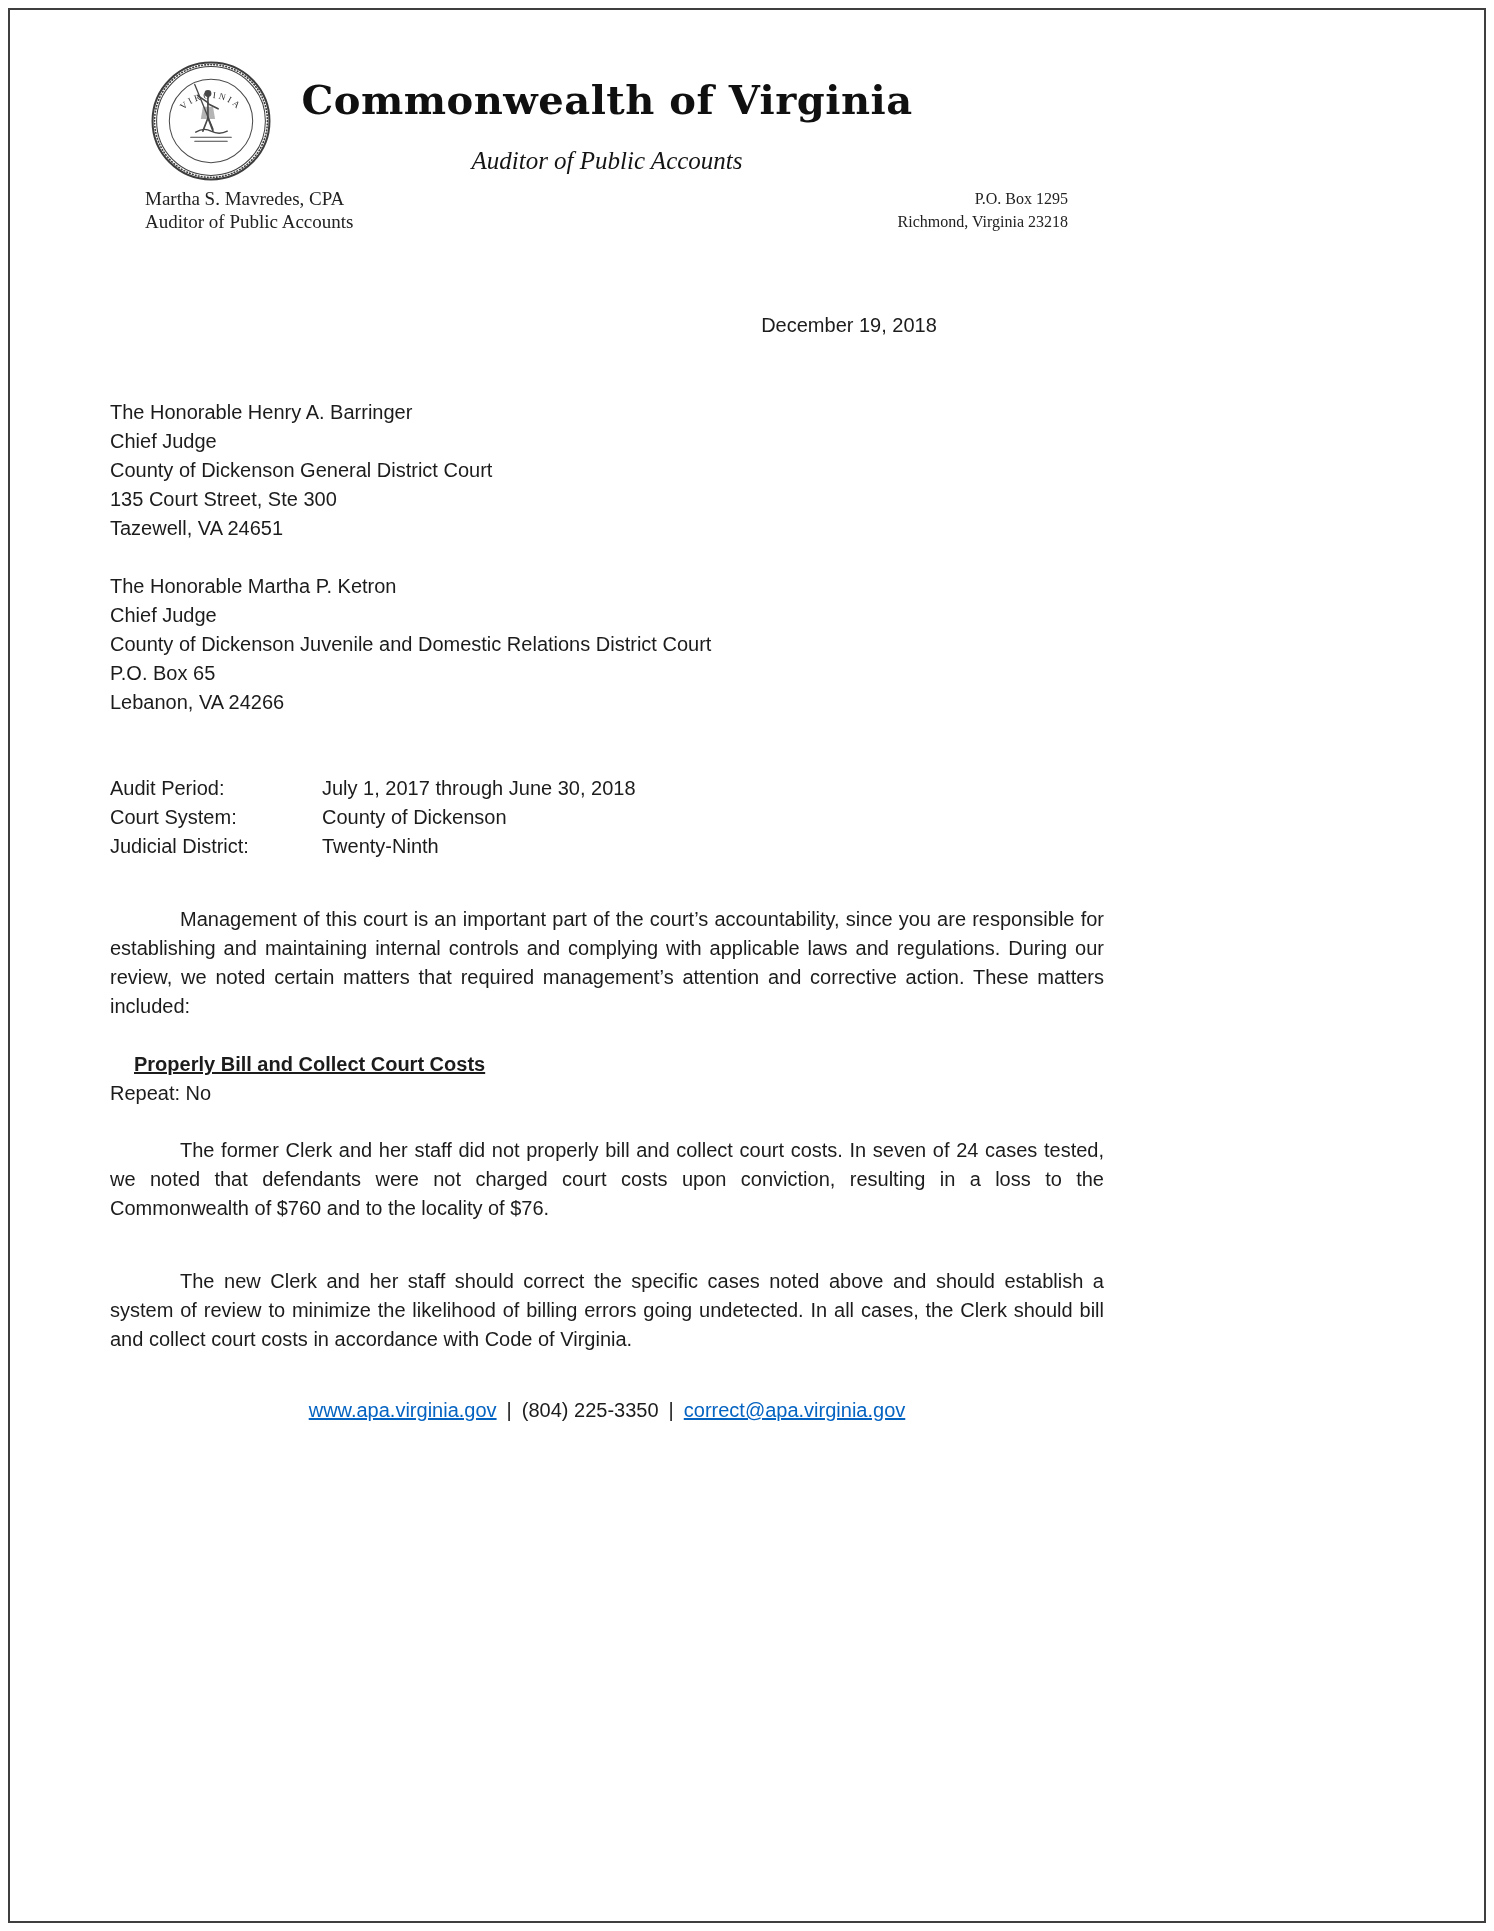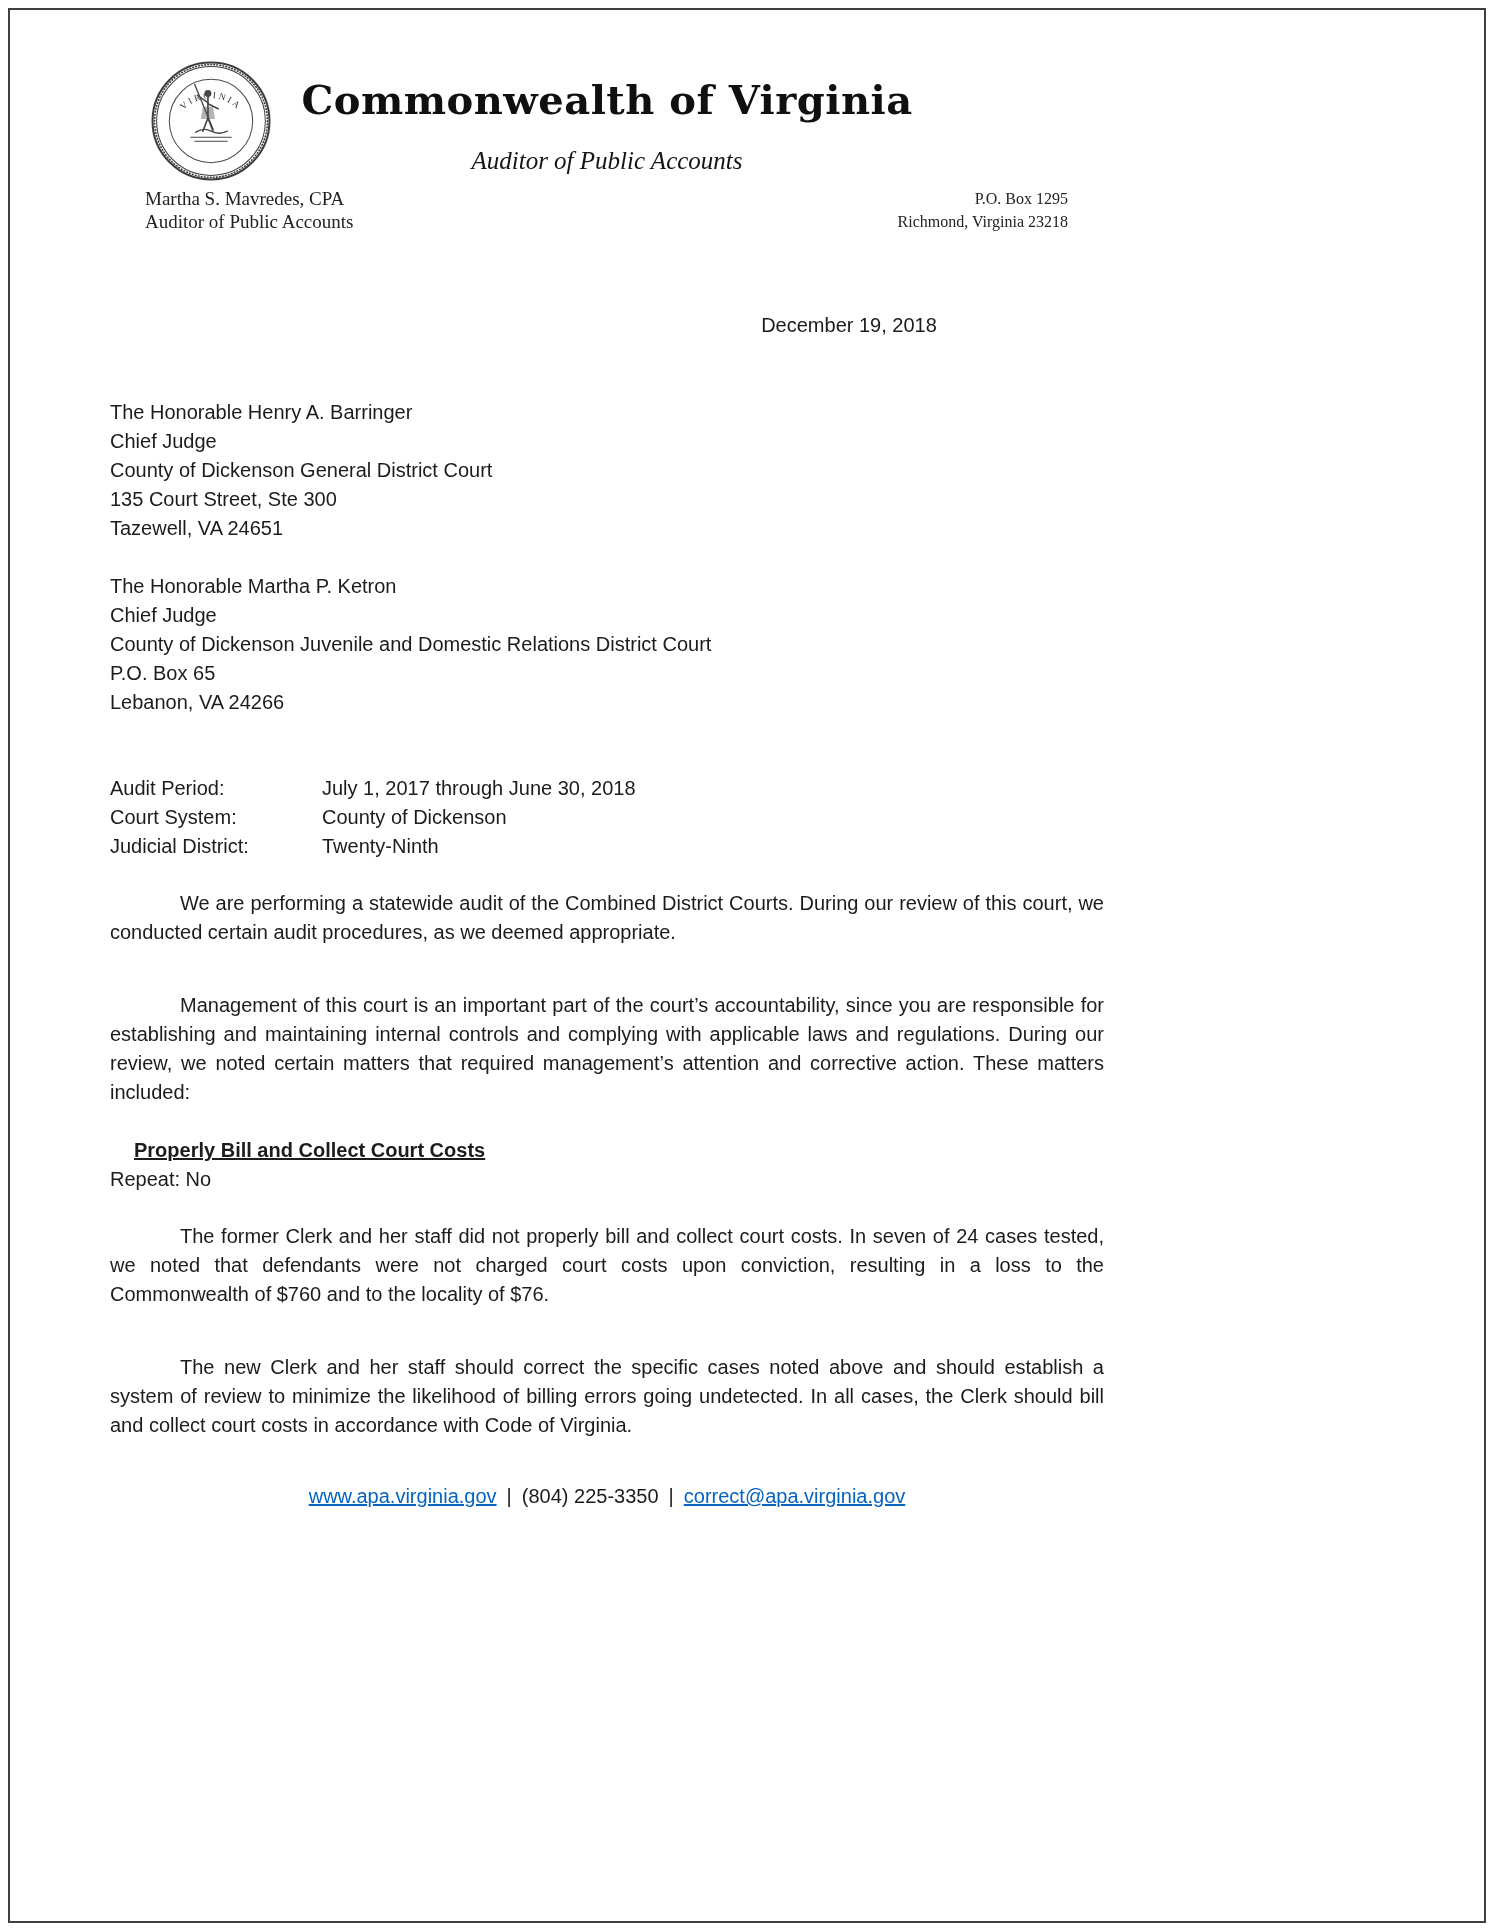--- a/index.html
+++ b/index.html
@@ -129,21 +129,20 @@
 
     <div class="audit-grid">
       <div>Audit Period:</div>
       <div>July 1, 2017 through June 30, 2018</div>
       <div>Court System:</div>
       <div>County of Dickenson</div>
       <div>Judicial District:</div>
       <div>Twenty-Ninth</div>
     </div>
 
-    <p class="para">We are performing a statewide audit of the Combined District Courts.  During our review of this court, we conducted certain audit procedures, as we deemed appropriate.</p>
     <p class="para tight">Management of this court is an important part of the court’s accountability, since you are responsible for establishing and maintaining internal controls and complying with applicable laws and regulations.  During our review, we noted certain matters that required management’s attention and corrective action.  These matters included:</p>
 
     <div class="finding-head">
       <div class="finding-title">Properly Bill and Collect Court Costs</div>
       <div>Repeat: No</div>
     </div>
 
     <p class="para">The former Clerk and her staff did not properly bill and collect court costs.  In seven of 24 cases tested, we noted that defendants were not charged court costs upon conviction, resulting in a loss to the Commonwealth of $760 and to the locality of $76.</p>
     <p class="para tight">The new Clerk and her staff should correct the specific cases noted above and should establish a system of review to minimize the likelihood of billing errors going undetected.  In all cases, the Clerk should bill and collect court costs in accordance with Code of Virginia.</p>
 

